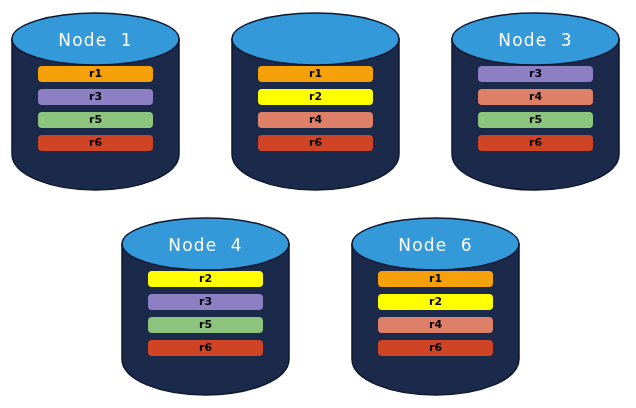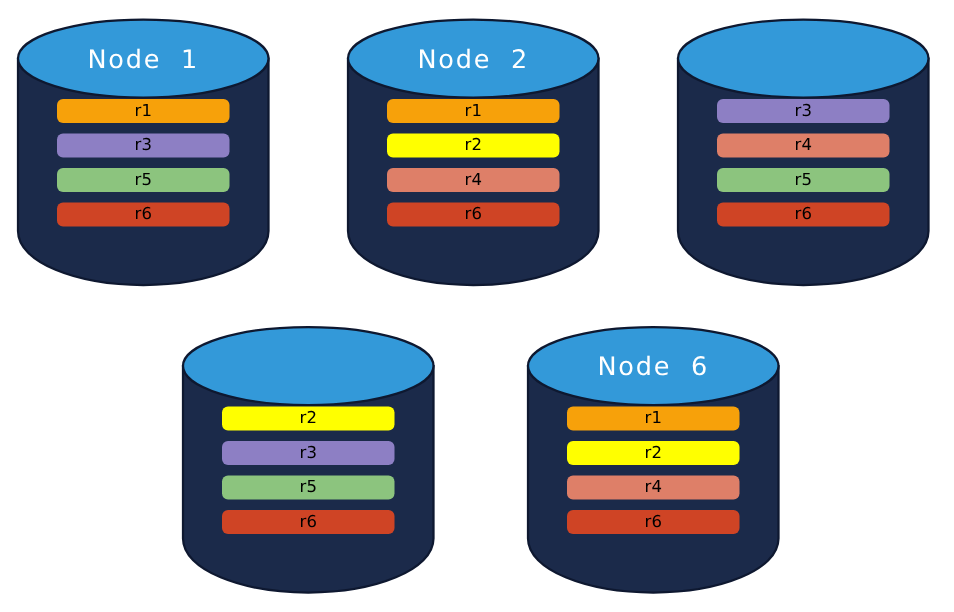--- a/index.html
+++ b/index.html
@@ -52,21 +52,21 @@
     top: 58px;
     width: 115px;
   }
   .replica-bar {
     position: relative;
     height: 16px;
     margin-bottom: 7px;
     border-radius: 4px;
     text-align: center;
     font-size: 11px;
-    font-weight: normal;
+    font-weight: bold;
     color: #000000;
     line-height: 16px;
     font-family: "DejaVu Sans", sans-serif;
   }
   .replica-bar:last-child {
     margin-bottom: 12px;
   }
 </style>
 </head>
 <body>
@@ -83,45 +83,46 @@
         <div class="replica-bar" style="background: rgb(141, 127, 196);">r3</div>
         <div class="replica-bar" style="background: rgb(140, 196, 126);">r5</div>
         <div class="replica-bar" style="background: rgb(207, 68, 37);">r6</div>
       </div>
     </div>
     <div class="node" style="left: 228px; top: 8px;">
       <svg class="cyl-svg" viewBox="0 0 175 185">
         <path d="M 4 31 L 4 146 C 4 167 43 182 87.5 182 C 132 182 171 167 171 146 L 171 31 Z" fill="#1b2a4a" stroke="#0e1830" stroke-width="1.5"></path>
         <ellipse cx="87.5" cy="31" rx="83.5" ry="26" fill="#3399d9" stroke="#0e1830" stroke-width="1.5"></ellipse>
       </svg>
-      <div class="node-title">Node  2</div>
       <div class="replica-stack">
         <div class="replica-bar" style="background: rgb(247, 161, 10);">r1</div>
         <div class="replica-bar" style="background: rgb(255, 255, 0);">r2</div>
         <div class="replica-bar" style="background: rgb(222, 127, 104);">r4</div>
         <div class="replica-bar" style="background: rgb(207, 68, 37);">r6</div>
       </div>
     </div>
     <div class="node" style="left: 448px; top: 8px;">
       <svg class="cyl-svg" viewBox="0 0 175 185">
         <path d="M 4 31 L 4 146 C 4 167 43 182 87.5 182 C 132 182 171 167 171 146 L 171 31 Z" fill="#1b2a4a" stroke="#0e1830" stroke-width="1.5"></path>
         <ellipse cx="87.5" cy="31" rx="83.5" ry="26" fill="#3399d9" stroke="#0e1830" stroke-width="1.5"></ellipse>
       </svg>
+      <div class="node-title">Node  3</div>
       <div class="replica-stack">
         <div class="replica-bar" style="background: rgb(141, 127, 196);">r3</div>
         <div class="replica-bar" style="background: rgb(222, 127, 104);">r4</div>
         <div class="replica-bar" style="background: rgb(140, 196, 126);">r5</div>
         <div class="replica-bar" style="background: rgb(207, 68, 37);">r6</div>
       </div>
     </div>
     <div class="node" style="left: 118px; top: 213px;">
       <svg class="cyl-svg" viewBox="0 0 175 185">
         <path d="M 4 31 L 4 146 C 4 167 43 182 87.5 182 C 132 182 171 167 171 146 L 171 31 Z" fill="#1b2a4a" stroke="#0e1830" stroke-width="1.5"></path>
         <ellipse cx="87.5" cy="31" rx="83.5" ry="26" fill="#3399d9" stroke="#0e1830" stroke-width="1.5"></ellipse>
       </svg>
+      <div class="node-title">Node  4</div>
       <div class="replica-stack">
         <div class="replica-bar" style="background: rgb(255, 255, 0);">r2</div>
         <div class="replica-bar" style="background: rgb(141, 127, 196);">r3</div>
         <div class="replica-bar" style="background: rgb(140, 196, 126);">r5</div>
         <div class="replica-bar" style="background: rgb(207, 68, 37);">r6</div>
       </div>
     </div>
     <div class="node" style="left: 348px; top: 213px;">
       <svg class="cyl-svg" viewBox="0 0 175 185">
         <path d="M 4 31 L 4 146 C 4 167 43 182 87.5 182 C 132 182 171 167 171 146 L 171 31 Z" fill="#1b2a4a" stroke="#0e1830" stroke-width="1.5"></path>

